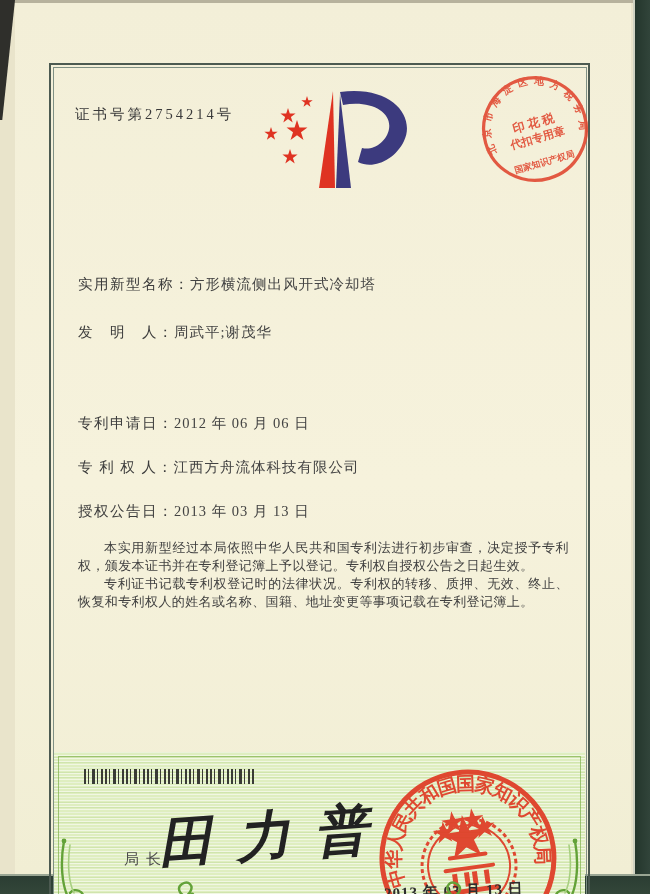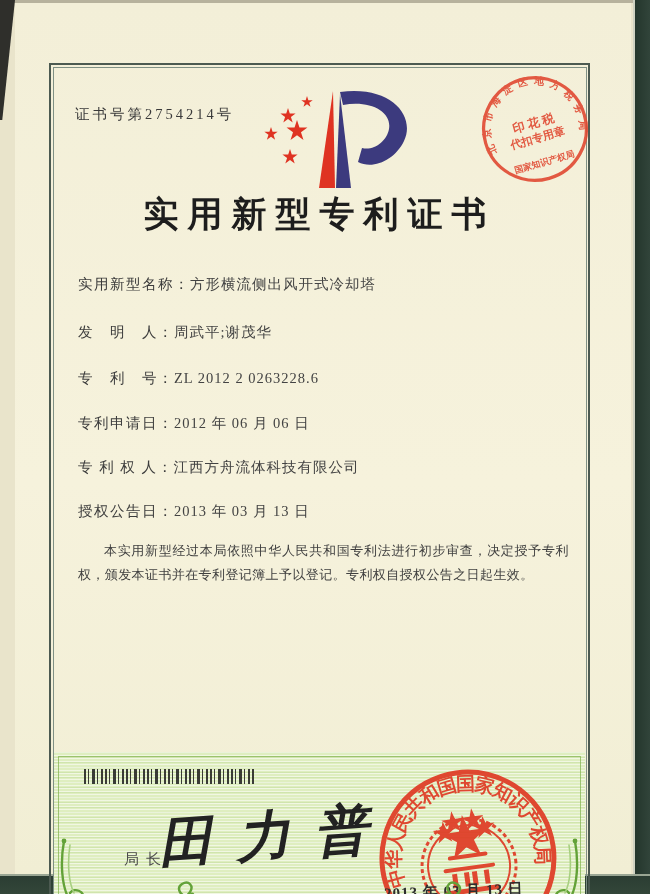--- a/index.html
+++ b/index.html
@@ -36,21 +36,21 @@
   .title { position:absolute; left:0; top:126px; width:100%; text-align:center;
     font-size:35px; font-weight:700; color:#1d1d1d; letter-spacing:9px; }
 
   .field { position:absolute; left:27px; right:18px; font-size:14.5px; color:#3c3c3c; white-space:nowrap; }
   .field .lab { letter-spacing:1.5px; }
   .field .val { letter-spacing:1px; color:#434343; }
   .f0 { top:210px; } .f1 { top:258px; } .f2 { top:304px; }
   .f3 { top:349px; } .f4 { top:393px; } .f5 { top:437px; }
 
   .paras { position:absolute; left:27px; right:19px; top:474px; }
-  .paras p { font-size:13px; line-height:24px; color:#3f3f3f; text-align:justify;
+  .paras p { font-size:13px; line-height:18px; color:#3f3f3f; text-align:justify;
     text-indent:2em; letter-spacing:.4px; }
 
   
   .green { position:absolute; left:3px; right:3px; bottom:3px; height:180px;
     background-color:#dfeec0;
     background-image:
       repeating-linear-gradient(180deg, rgba(255,255,255,.55) 0 1px, rgba(255,255,255,0) 1px 3px),
       repeating-linear-gradient(180deg, rgba(140,185,90,.18) 0 1px, rgba(140,185,90,0) 1px 5px);
   }
   .green-inner { position:absolute; inset:4px; border:1px solid rgba(125,175,75,.7); pointer-events:none; }
@@ -117,43 +117,40 @@
           <path id="taxArc" d="M18.4,84 A48,48 0 1 1 101.6,84" fill="none" stroke="none"></path>
           <text font-size="10.5" font-weight="700" stroke="none">
             <textPath href="#taxArc" startOffset="12" textLength="178">北京市海淀区地方税务局</textPath>
           </text>
           <text x="60" y="58" text-anchor="middle" font-size="13" font-weight="700" stroke="none">印 花 税</text>
           <text x="60" y="74" text-anchor="middle" font-size="12" font-weight="700" stroke="none">代扣专用章</text>
           <text x="60" y="100" text-anchor="middle" font-size="9.5" font-weight="700" stroke="none">国家知识产权局</text>
         </g>
       </svg>
 
-      <div class="title">实用新型专利证书</div>
 
       <div class="field f0">
         <span class="lab">实用新型名称：</span><span class="val">方形横流侧出风开式冷却塔</span>
       </div>
       <div class="field f1">
         <span class="lab">发　明　人：</span><span class="val">周武平;谢茂华</span>
       </div>
-      <div class="field f2">
-        <span class="lab">专　利　号：</span><span class="val">ZL 2012 2 0263228.6</span>
-      </div>
       <div class="field f3">
         <span class="lab">专利申请日：</span><span class="val">2012 年 06 月 06 日</span>
       </div>
       <div class="field f4">
         <span class="lab">专 利 权 人：</span><span class="val">江西方舟流体科技有限公司</span>
       </div>
       <div class="field f5">
         <span class="lab">授权公告日：</span><span class="val">2013 年 03 月 13 日</span>
       </div>
 
       <div class="paras">
         <p>本实用新型经过本局依照中华人民共和国专利法进行初步审查，决定授予专利权，颁发本证书并在专利登记簿上予以登记。专利权自授权公告之日起生效。</p>
+        <p>专利证书记载专利权登记时的法律状况。专利权的转移、质押、无效、终止、恢复和专利权人的姓名或名称、国籍、地址变更等事项记载在专利登记簿上。</p>
       </div>
 
       <div class="green">
         <div class="green-inner"></div>
         <div class="barcode"></div>
 
         <div class="sig-role">局长</div>
         <div class="sig-name">田力普</div>
 
         <svg class="seal" viewBox="0 0 185 185">

